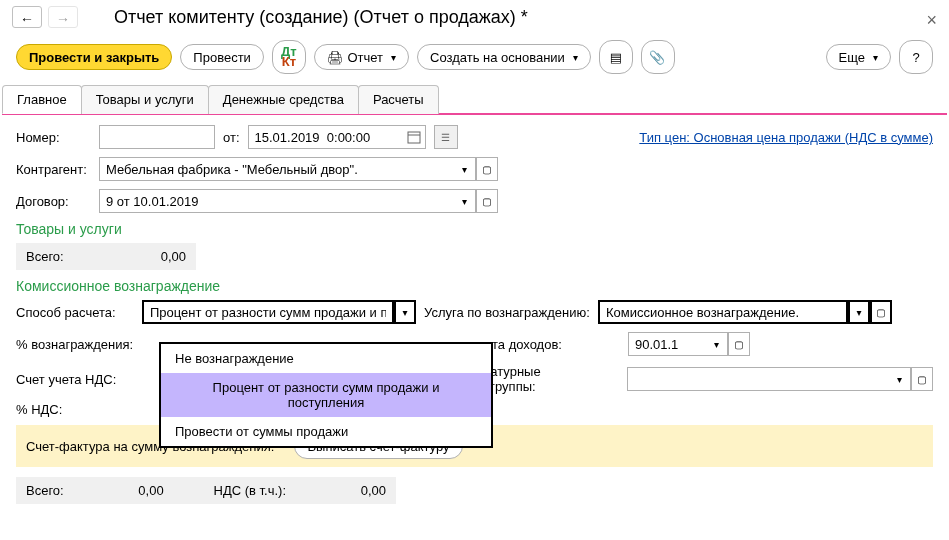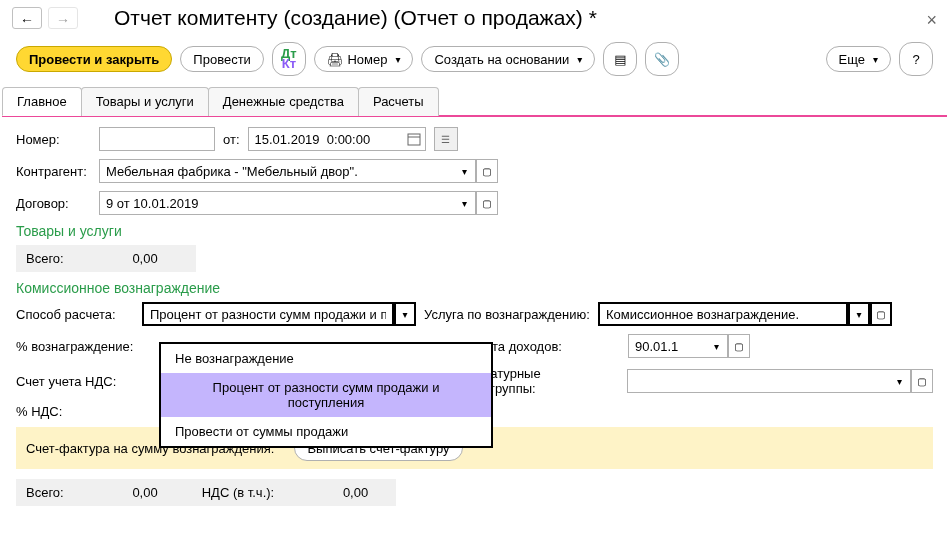--- a/index.html
+++ b/index.html
@@ -1,19 +1,19 @@
 <!DOCTYPE html>
 <html><head>
 <meta charset="utf-8">
 <style>
 * { box-sizing: border-box; margin: 0; padding: 0; font-family: Arial, sans-serif; font-size: 13px; }
 body { background: #fff; color: #000; width: 949px; height: 540px; position: relative; overflow: hidden; }
 .navbar { display: flex; align-items: center; padding: 6px 12px; gap: 6px; }
 .nav-btn { width: 30px; height: 22px; border: 1px solid #c0c0c0; background: #fff; border-radius: 3px; cursor: pointer; font-size: 14px; line-height: 14px; display: flex; align-items: center; justify-content: center; }
-.title { font-size: 21px; margin-left: 30px; font-weight: normal; }
+.title { font-size: 18px; margin-left: 30px; font-weight: normal; }
 .close-x { position: absolute; top: 10px; right: 12px; font-size: 18px; cursor: pointer; color: #666; }
 
 .toolbar { display: flex; align-items: center; gap: 8px; padding: 6px 16px 10px; }
 .btn { height: 26px; padding: 0 12px; border: 1px solid #b0b0b0; background: #fff; border-radius: 13px; cursor: pointer; display: inline-flex; align-items: center; gap: 4px; }
 .btn-primary { background: #ffd832; border-color: #c9a800; font-weight: bold; }
 .btn-icon { width: 30px; padding: 16px; justify-content: center; }
 .btn-dd::after { content: "▾"; margin-left: 4px; font-size: 10px; }
 .spacer { flex: 1; }
 
 .tabs { display: flex; border-bottom: 2px solid #ec4899; margin: 0 2px; }
@@ -25,53 +25,53 @@
 .lbl { min-width: 75px; }
 .input { height: 24px; border: 1px solid #b0b0b0; padding: 8px 6px; background: #fff; }
 .input-group { display: flex; }
 .input-group .input { border-right: none; }
 .ig-btn { width: 22px; height: 24px; border: 1px solid #b0b0b0; background: #fff; cursor: pointer; display: flex; align-items: center; justify-content: center; font-size: 10px; border-left: none; }
 .input-group .ig-btn + .ig-btn { border-left: 1px solid #b0b0b0; }
 .sq-btn { width: 24px; height: 24px; border: 1px solid #b0b0b0; background: #f0f0f0; cursor: pointer; display: flex; align-items: center; justify-content: center; font-size: 10px; color: #666; }
 .link { color: #0044aa; text-decoration: underline; cursor: pointer; }
 
 .section-h { color: #2a9c4a; font-size: 14px; margin: 8px 0 6px; }
-.total-strip { background: #f0f0f0; padding: 6px 10px; display: flex; gap: 44px; }
+.total-strip { background: #f0f0f0; padding: 6px 10px; display: flex; gap: 44px; justify-content: space-between; }
 .total-strip .num { display: inline-block; min-width: 50px; text-align: right; }
 
 .invoice-row { background: #fef3c7; padding: 8px 10px; display: flex; align-items: center; gap: 20px; margin-top: 8px; }
 
 .hl-black { border: 2px solid #000 !important; }
 .dropdown-panel { position: absolute; left: 159px; top: 342px; width: 334px; border: 2px solid #000; background: #fff; z-index: 100; }
 .dd-item { padding: 7px 14px; cursor: pointer; }
 .dd-item.sel { background: #c4b5fd; text-align: center; }
 
 svg.calicon { width: 14px; height: 14px; }
 .dkkt { font-size: 10px; font-weight: bold; line-height: 9px; }
-.dkkt .d { color: #2a9c4a; } .dkkt .k { color: #8b5cf6; }
+.dkkt .d { color: #2a9c4a; } .dkkt .k { color: #c2410c; }
 </style>
 </head>
 <body>
 
 <div class="navbar">
   <button class="nav-btn">←</button>
   <button class="nav-btn" style="opacity:.4">→</button>
   <div class="title">Отчет комитенту (создание) (Отчет о продажах) *</div>
 </div>
 <div class="close-x">×</div>
 
 <div class="toolbar">
   <button class="btn btn-primary">Провести и закрыть</button>
   <button class="btn">Провести</button>
   <button class="btn btn-icon">
       <span class="dkkt"><span class="d">Дт</span><br><span class="k">Кт</span></span>
     </button>
   <button class="btn btn-dd">
     <span>🖨</span>
-    <span>Номер</span>
+    <span>Отчет</span>
   </button>
   <button class="btn btn-dd">Создать на основании</button>
   <button class="btn btn-icon">▤</button>
   <button class="btn btn-icon">
       <span>📎</span>
     </button>
   <div class="spacer"></div>
   <button class="btn btn-dd">Еще</button>
   <button class="btn btn-icon">?</button>
 </div>
@@ -92,20 +92,21 @@
       <input class="input" style="width: 156px;" value="15.01.2019  0:00:00">
       <button class="ig-btn">
         <svg class="calicon" viewBox="0 0 14 14">
             <rect x="1" y="2" width="12" height="11" fill="none" stroke="#666"></rect>
             <line x1="1" y1="5" x2="13" y2="5" stroke="#666"></line>
           </svg>
       </button>
     </div>
     <button class="sq-btn">☰</button>
     <div class="spacer"></div>
+    <a class="link">Тип цен: Основная цена продажи (НДС в сумме)</a>
   </div>
 
   <div class="row">
     <span class="lbl">Контрагент:</span>
     <div class="input-group" style="flex:0 0 auto">
       <input class="input" style="width: 355px;" value="Мебельная фабрика - &quot;Мебельный двор&quot;.">
       <button class="ig-btn">▾</button>
       <button class="ig-btn">▢</button>
     </div>
   </div>
@@ -135,21 +136,21 @@
     </div>
     <span>Услуга по вознаграждению:</span>
     <div class="input-group">
       <input class="input hl-black" style="width: 250px; border-right: 2px solid rgb(0, 0, 0);" value="Комиссионное вознаграждение.">
       <button class="ig-btn hl-black" style="border-right:none">▾</button>
       <button class="ig-btn hl-black">▢</button>
     </div>
   </div>
 
   <div class="row">
-    <span style="min-width:130px">% вознаграждение:</span>
+    <span style="min-width:130px">% вознаграждения:</span>
     <div style="width:330px"></div>
     <span>та доходов:</span>
     <div style="width:50px"></div>
     <div class="input-group">
       <input class="input" style="width: 78px;" value="90.01.1">
       <button class="ig-btn">▾</button>
       <button class="ig-btn">▢</button>
     </div>
   </div>
 

